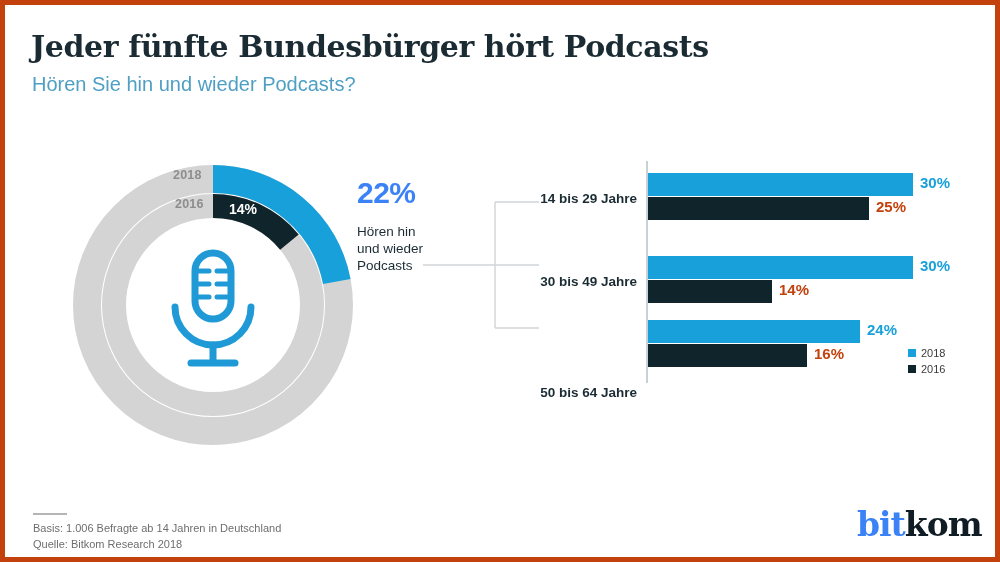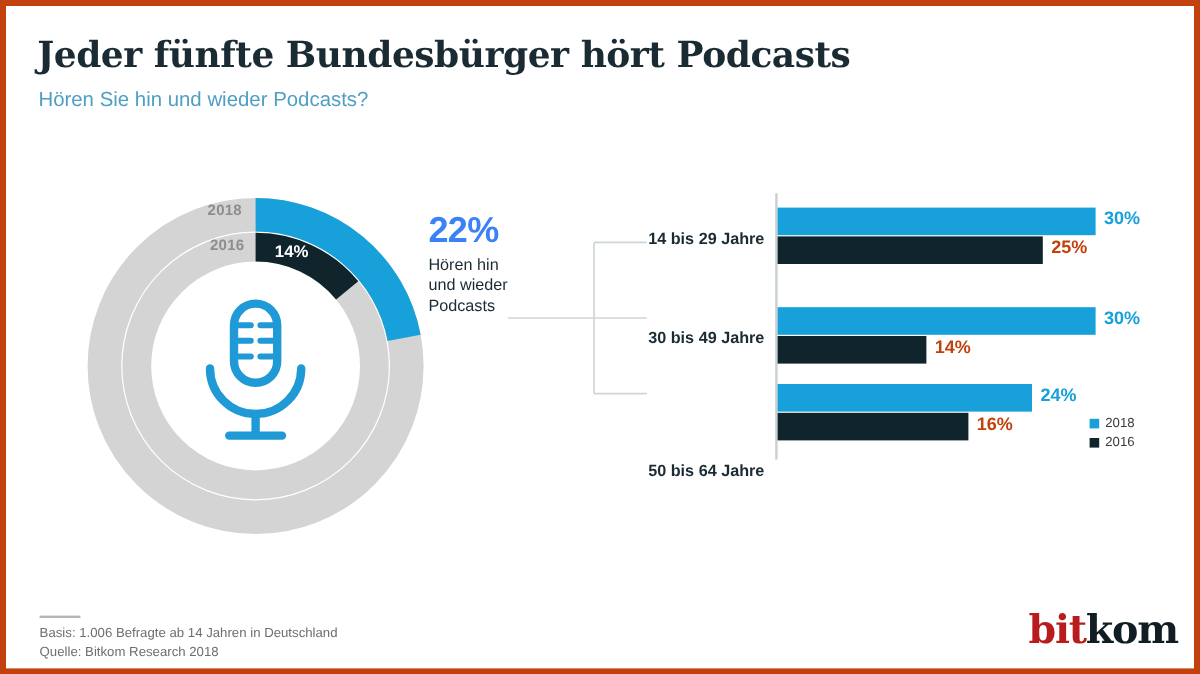--- a/index.html
+++ b/index.html
@@ -29,21 +29,21 @@
     font-weight: bold;
     font-size: 30px;
     letter-spacing: -0.4px;
     color: #1b2b33;
     white-space: nowrap;
   }
   .subtitle {
     position: absolute;
     left: 27px;
     top: 68px;
-    font-size: 17px;
+    font-size: 20px;
     color: #4f9fc4;
     white-space: nowrap;
   }
 
   
   .donut-wrap {
     position: absolute;
     left: 60px;
     top: 152px;
     width: 296px;
@@ -78,21 +78,21 @@
     width: 120px;
   }
   .callout-value {
     font-size: 30px;
     font-weight: bold;
     color: #3b82f6;
     line-height: 1.05;
     letter-spacing: -0.5px;
   }
   .callout-text {
-    margin-top: 3px;
+    margin-top: 14px;
     font-size: 13.5px;
     line-height: 1.28;
     color: #1b2b33;
   }
   .callout-text span { display: block; }
 
   
   .connector {
     position: absolute;
     left: 418px;
@@ -185,21 +185,21 @@
   .logo {
     position: absolute;
     left: 852px;
     top: 503px;
     font-family: "DejaVu Serif", "Liberation Serif", serif;
     font-size: 33px;
     font-weight: bold;
     letter-spacing: -1px;
     line-height: 1;
   }
-  .logo .bit { color: #b91c1c; text-align: center; }
+  .logo .bit { color: #3b82f6; text-align: center; }
   .logo .kom { color: #101d24; }
 </style>
 </head>
 <body>
 
 <div id="infographic">
 
   <div class="title">Jeder fünfte Bundesbürger hört Podcasts</div>
   <div class="subtitle">Hören Sie hin und wieder Podcasts?</div>
 

